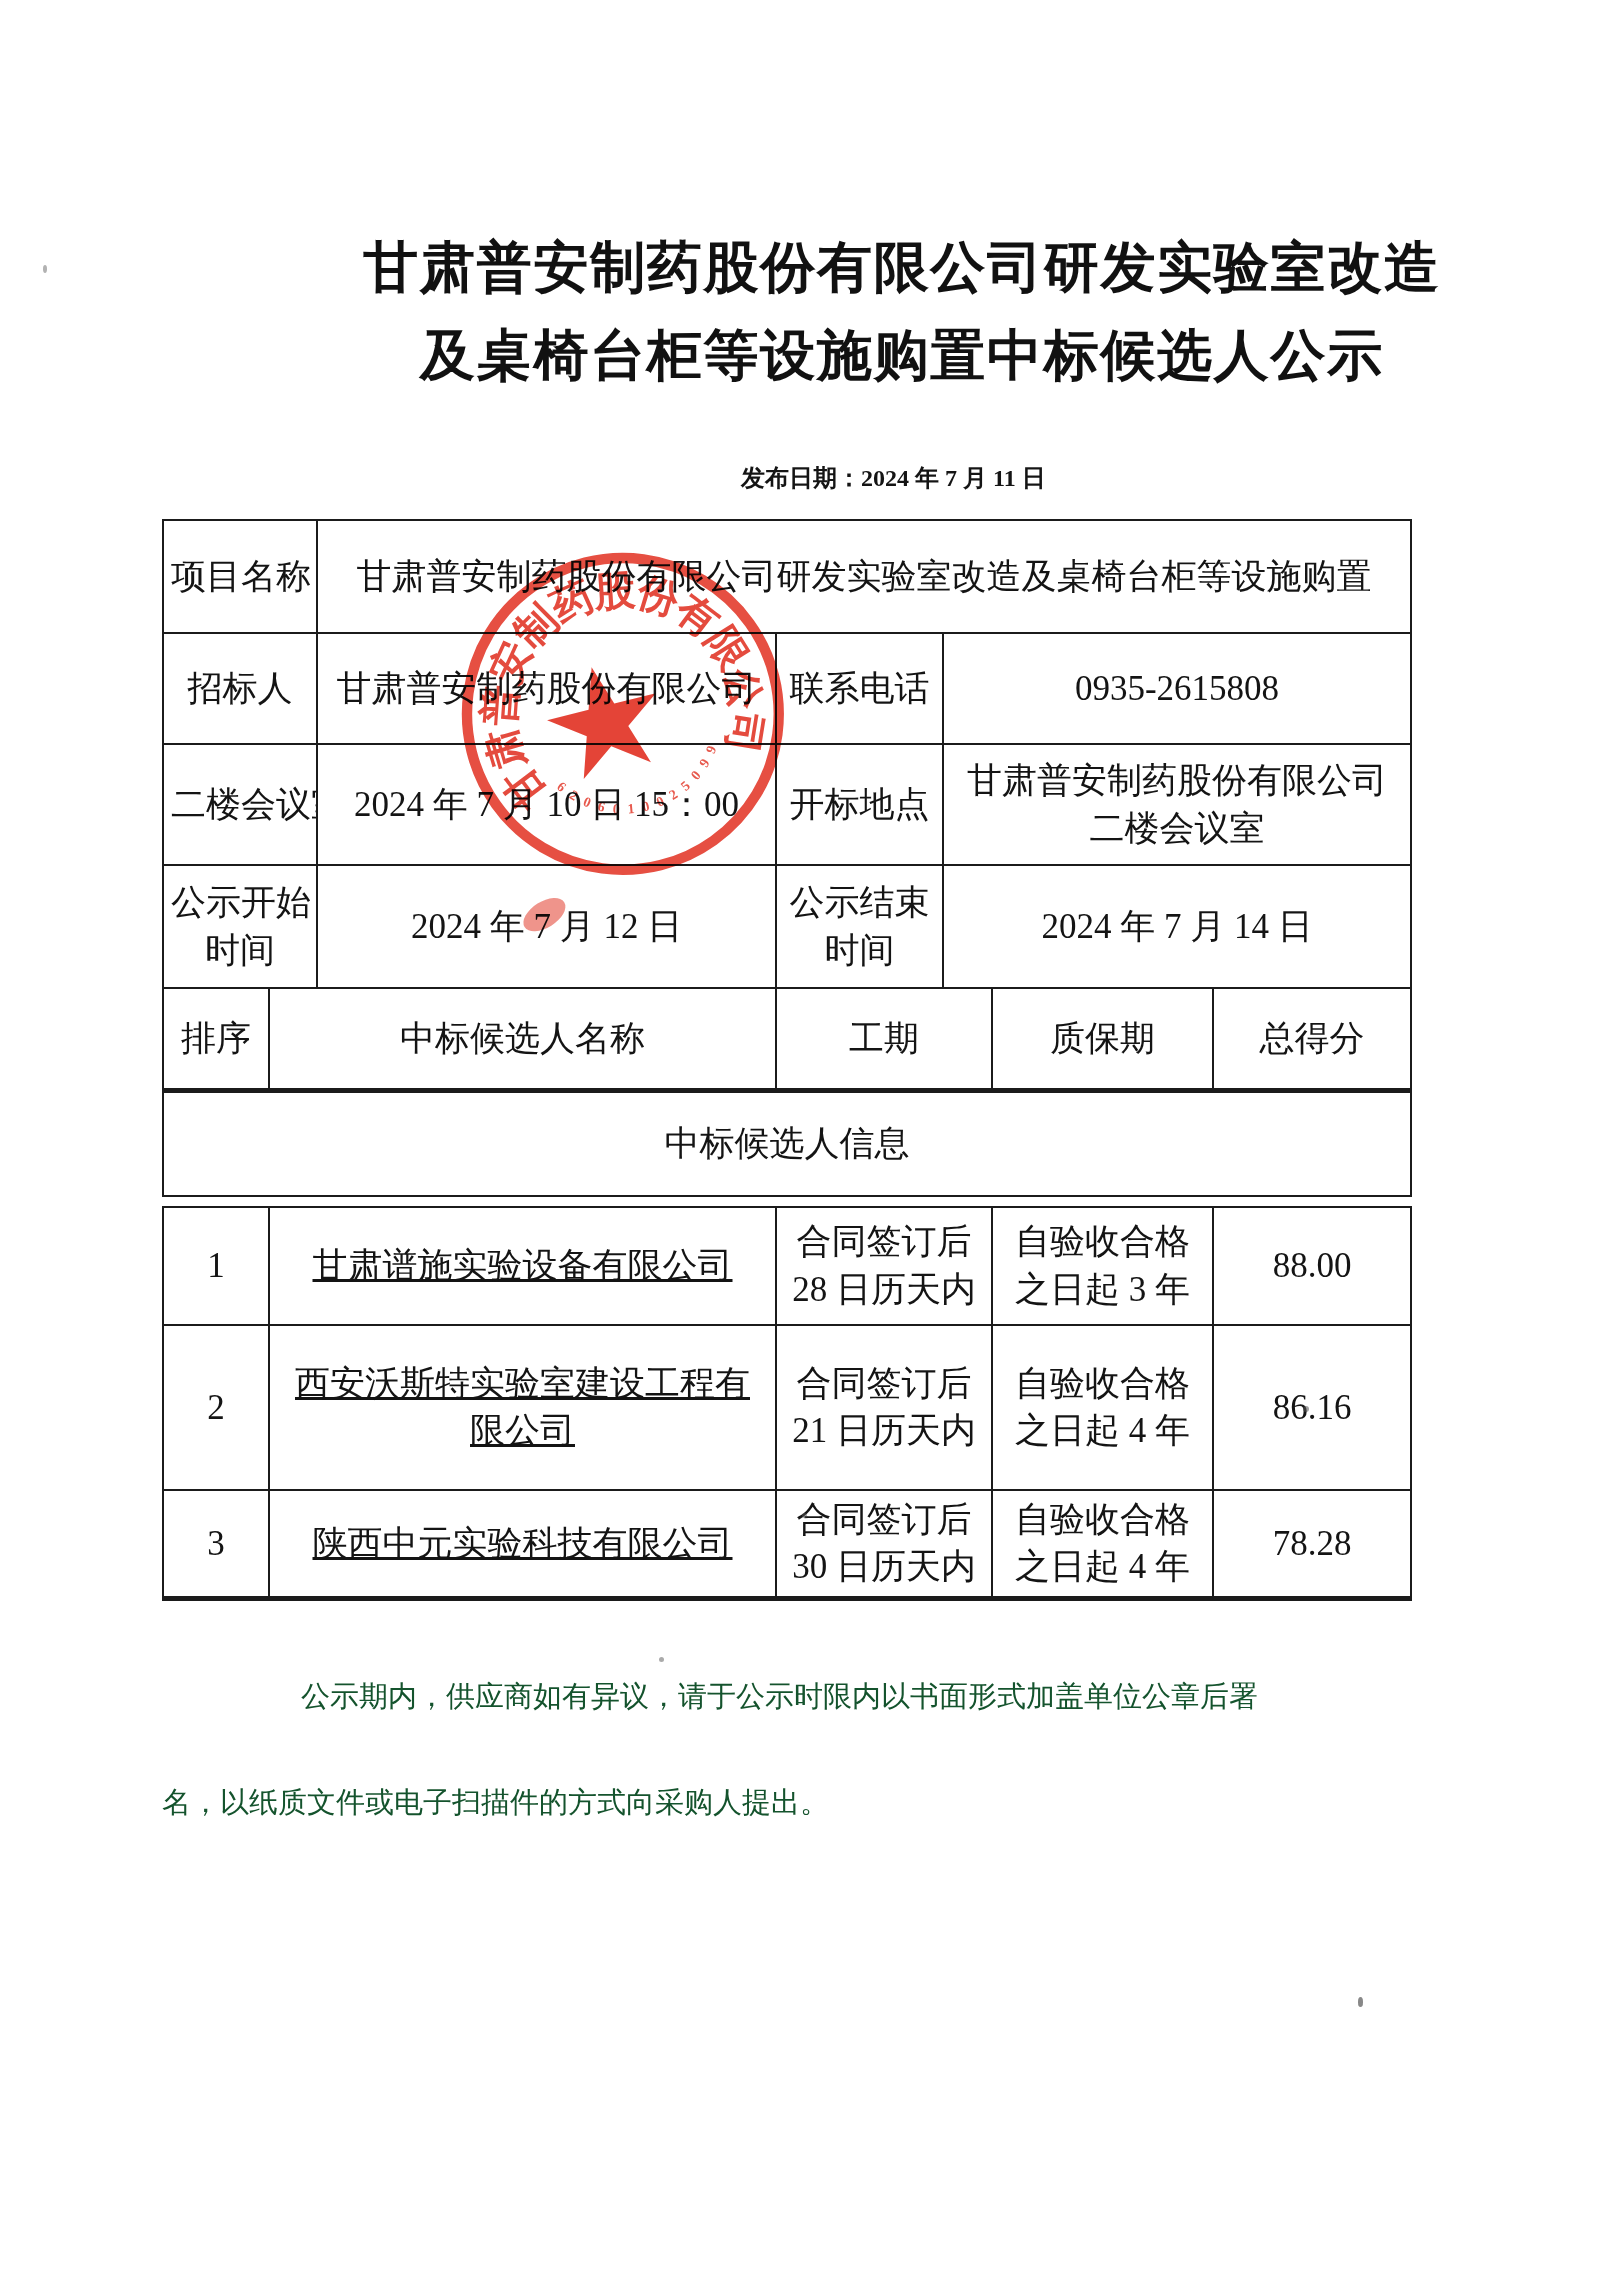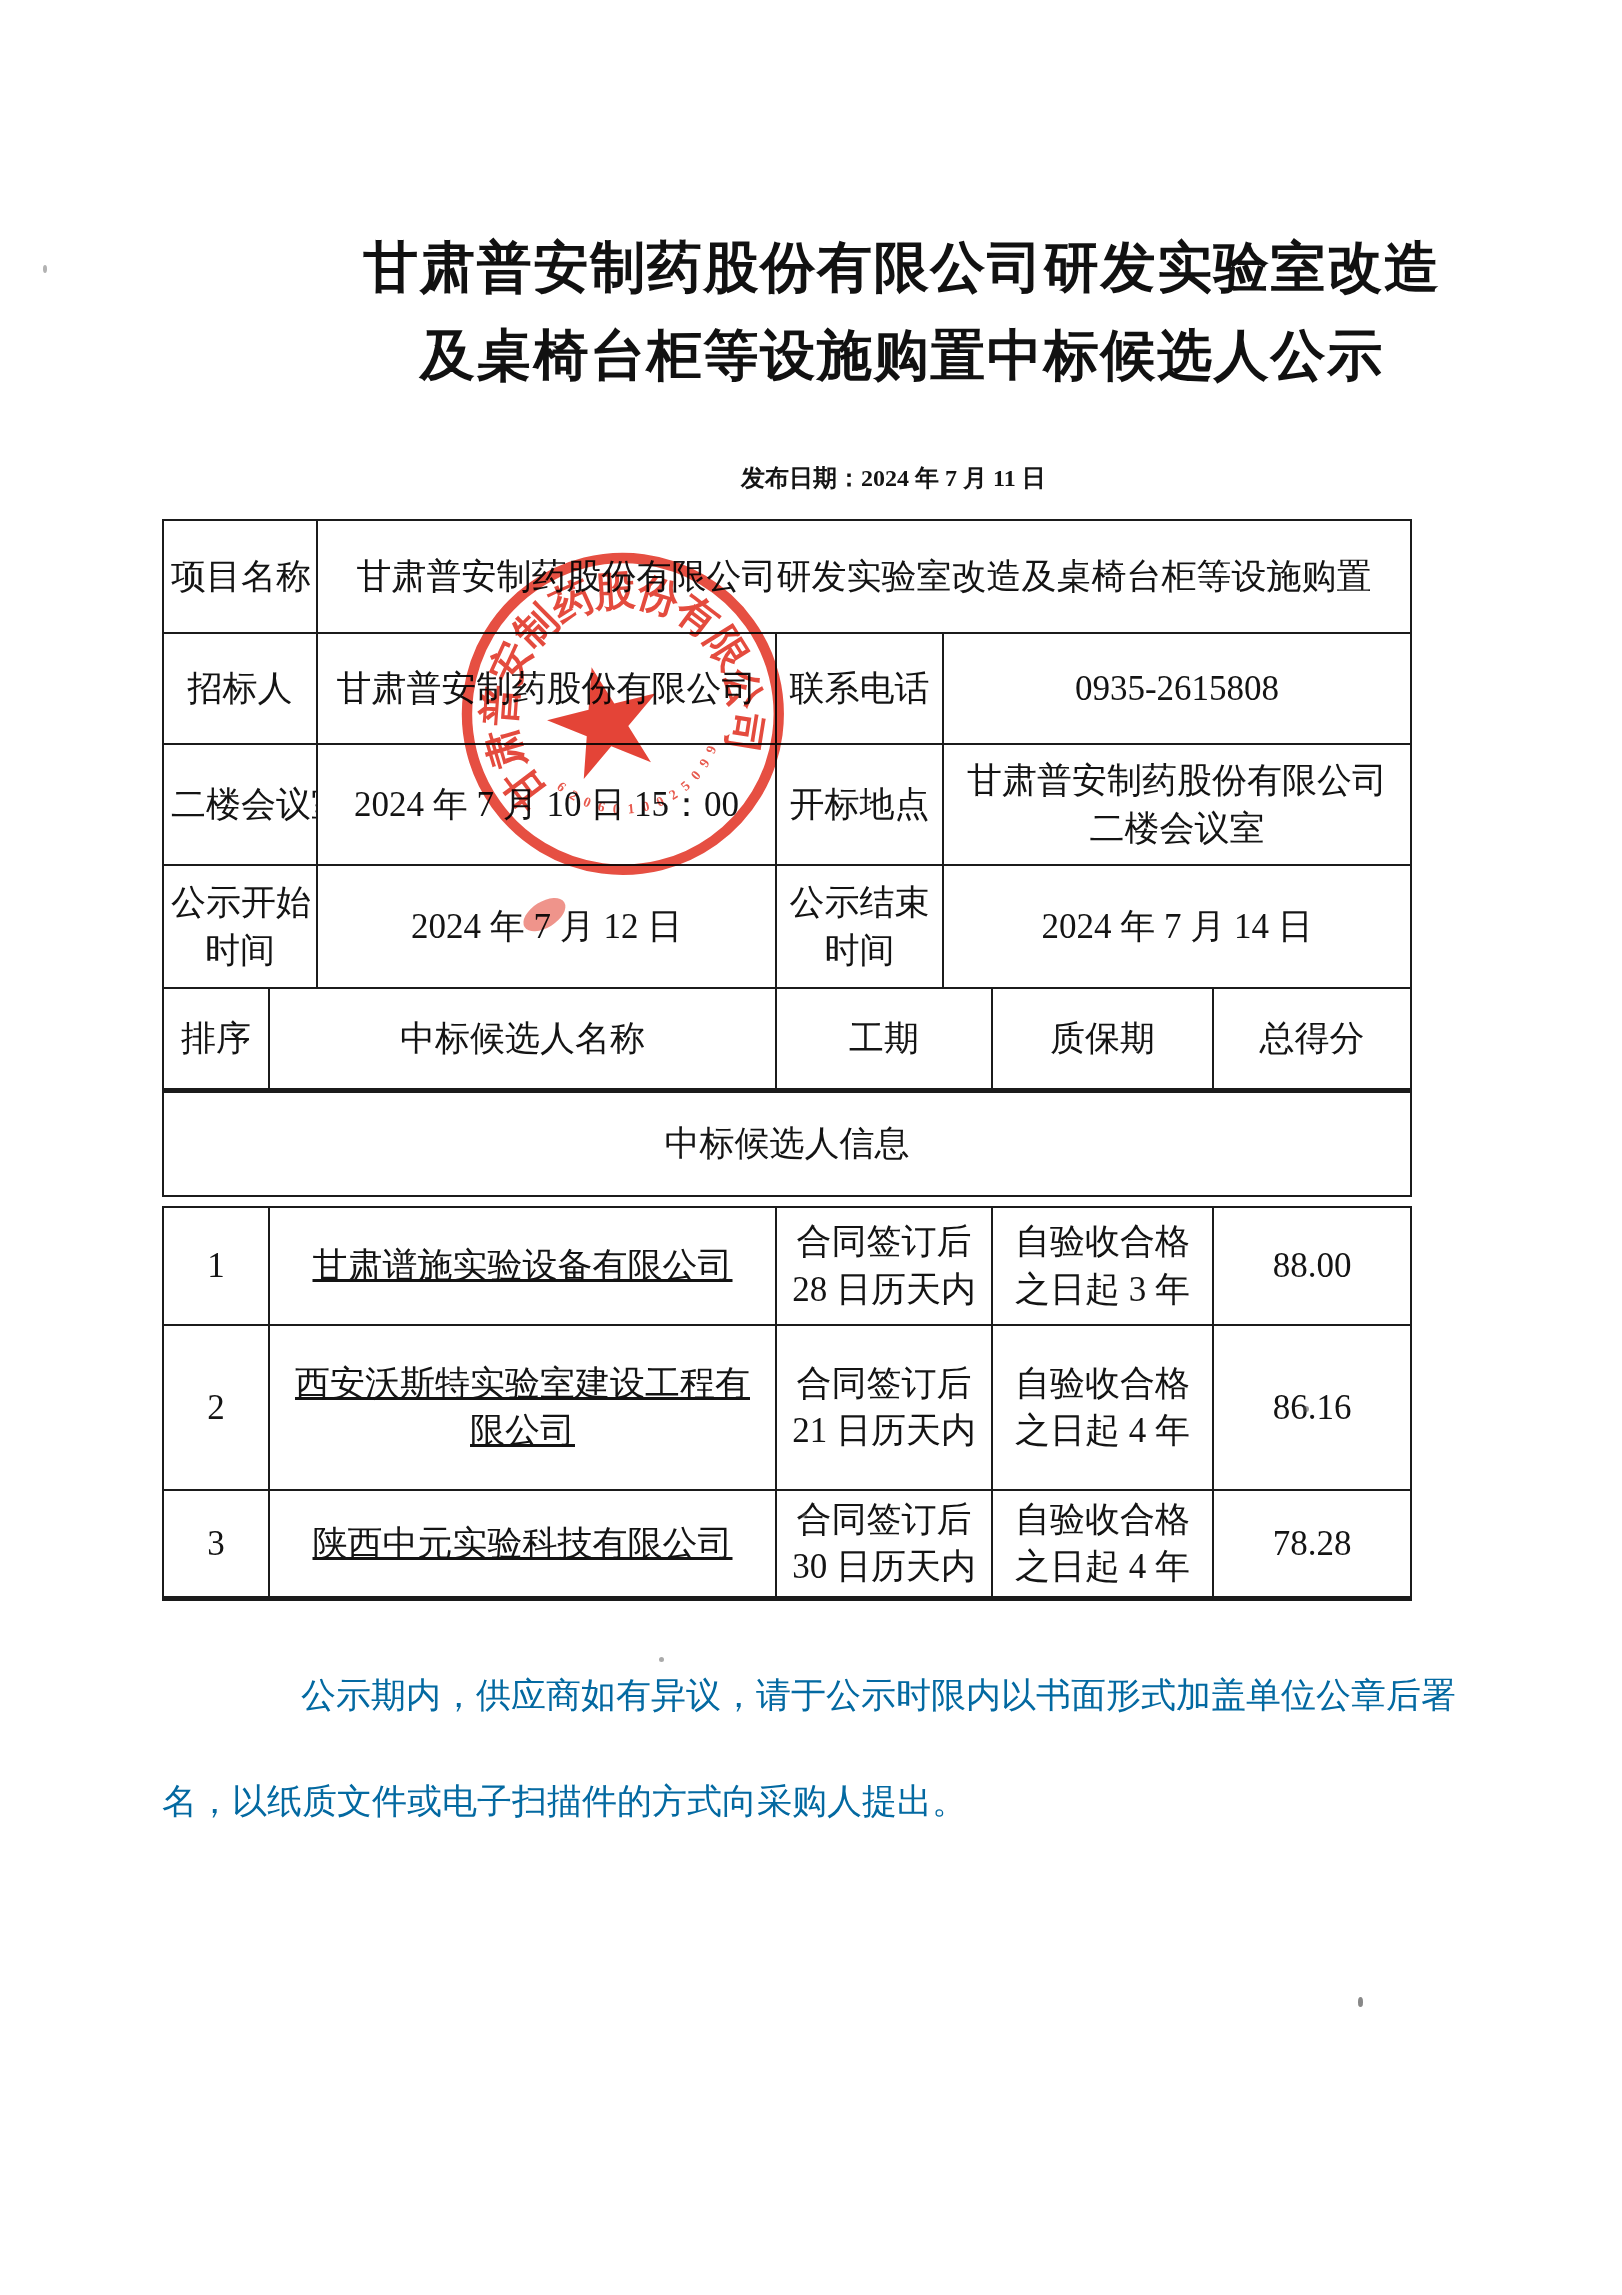--- a/index.html
+++ b/index.html
@@ -64,25 +64,25 @@
   .tbl-b tr:nth-child(1) { height: 118px; }
   .tbl-b tr:nth-child(2) { height: 165px; }
   .tbl-b tr:nth-child(3) { height: 97px; }
   .thick-top { border-top-width: 5.2px !important; }
   .tbl-b tr:last-child td { border-bottom-width: 5.2px; }
   .cell-2line { line-height: 1.58; }
   .cell-name { line-height: 2.35; font-size: 36px; text-decoration: underline; }
   .notice {
     margin-top: 42px;
     width: 1248px;
-    font-size: 35px;
+    font-size: 29px;
     line-height: 106px;
     text-indent: 139px;
     white-space: pre;
-    color: #0369a1;
+    color: #14532d;
   }
   .stamp {
     position: absolute;
     left: 444px;
     top: 536px;
     width: 364px;
     height: 381px;
     transform: rotate(-14deg);
     mix-blend-mode: multiply;
     opacity: 0.93;

